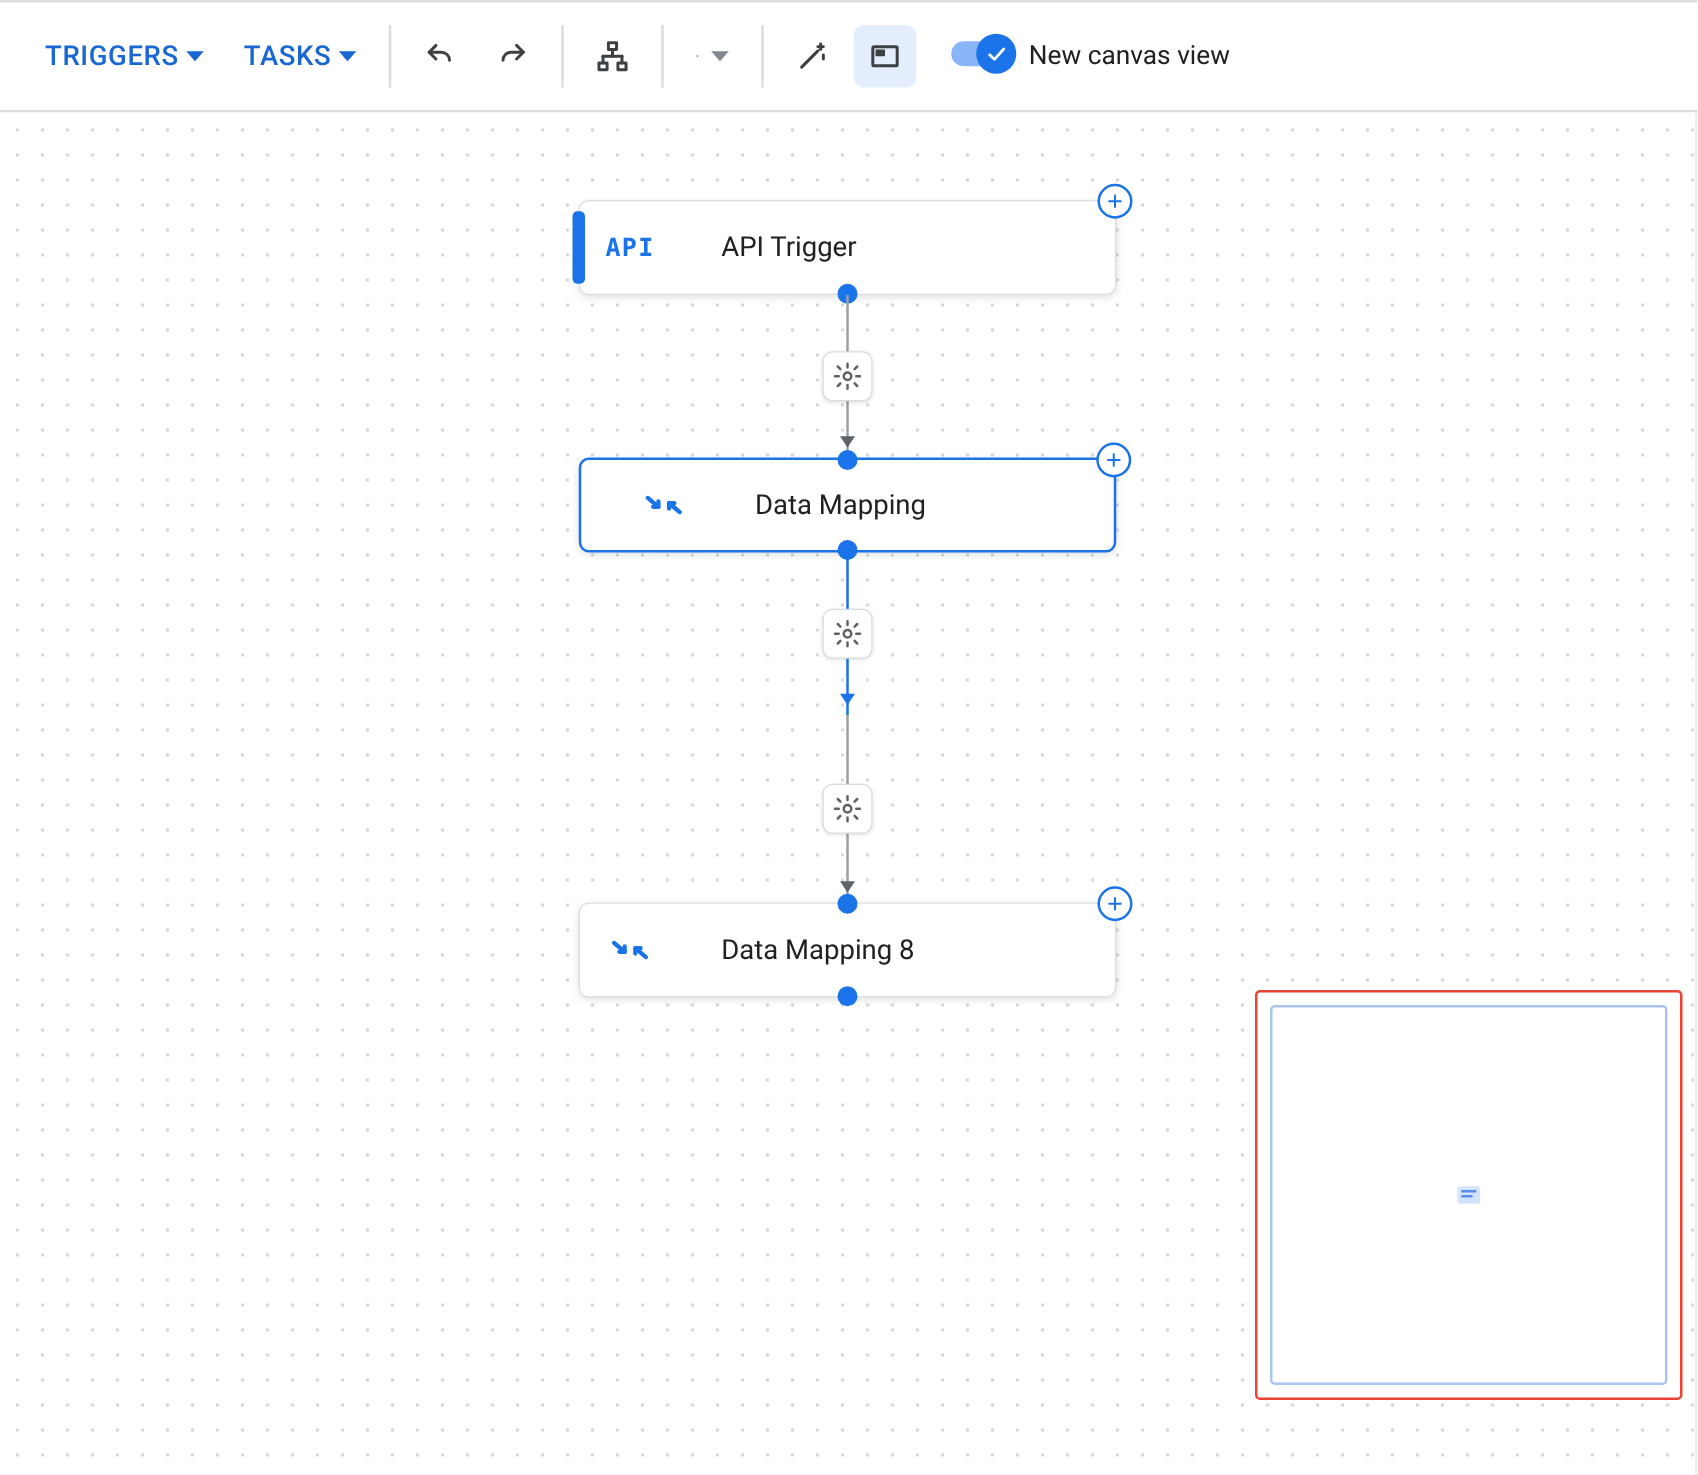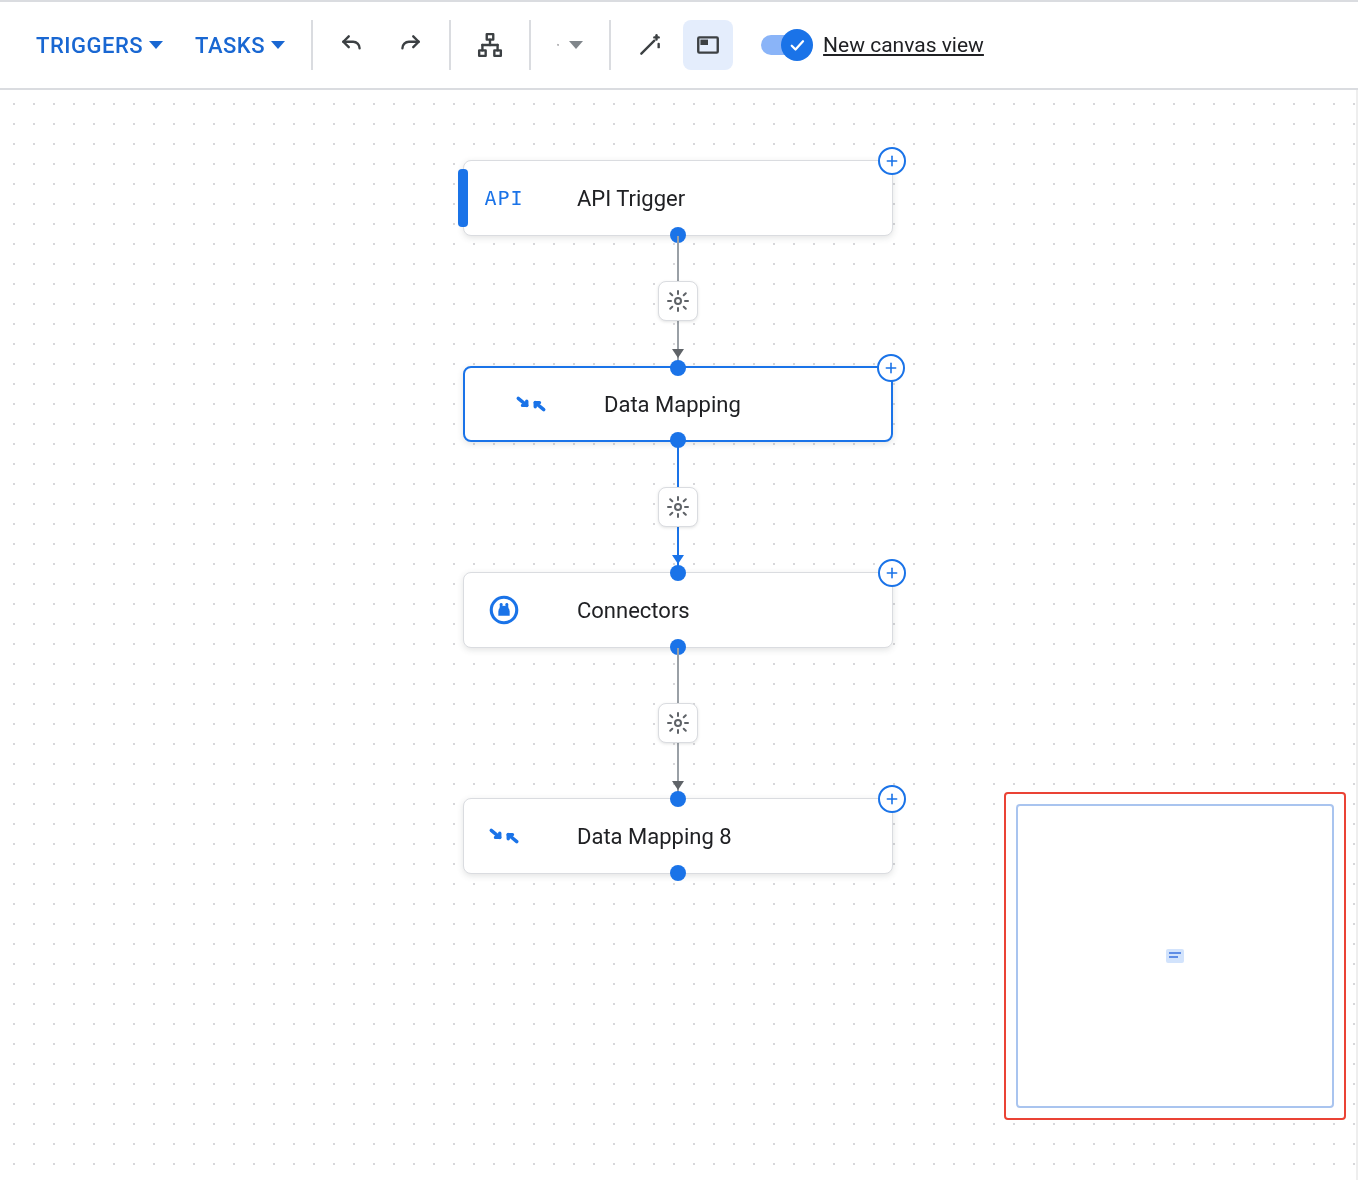--- a/index.html
+++ b/index.html
@@ -27,42 +27,42 @@
 }
 .tb-blue{color:var(--blue2);font-weight:500;}
 .tb-icon{width:50px;height:50px;display:flex;align-items:center;justify-content:center;border-radius:8px;}
 .tb-icon.active{background:#e4edfc;}
 .sep{width:2px;height:50px;background:var(--border);margin:0 6px;}
 .chev{width:0;height:0;border-left:7px solid transparent;border-right:7px solid transparent;border-top:8px solid currentColor;display:inline-block;}
 .chev.grey{color:#80868b;}
 .toggle{position:relative;width:48px;height:20px;border-radius:20px;background:#8ab4f8;flex:0 0 auto;}
 .toggle .knob{position:absolute;right:-4px;top:-6px;width:32px;height:32px;border-radius:50%;background:var(--blue);display:flex;align-items:center;justify-content:center;}
 .toggle .knob svg{width:18px;height:18px;}
-.toggle-wrap{display:flex;align-items:center;gap:14px;margin-left:20px;text-decoration:underline;}
+.toggle-wrap{display:flex;gap:14px;margin-left:20px;}
 .toggle-label{font-size:21px;color:var(--txt);}
 
 
 .canvas{
   position:relative;height:calc(1180px - 90px);background:#fff;
   background-image:radial-gradient(var(--canvasdot) 1.5px,transparent 1.5px);
   background-size:20px 20px;background-position:4px 4px;
   border-right:2px solid #eee;
 }
 .col{position:absolute;left:50%;transform:translateX(-50%);width:430px;top:70px;}
 .node{
   position:relative;background:#fff;border:1px solid var(--border);border-radius:8px;
   box-shadow:0 2px 6px rgba(60,64,67,.15);height:76px;display:flex;align-items:center;
   padding:0 22px;gap:24px;margin:0 auto;
 }
 .node.selected{border:2px solid var(--blue);padding-left:48px;}
 .node .label{font-size:22px;color:var(--txt);margin-left:31px;}
 .api-badge{
   position:absolute;left:-6px;top:8px;bottom:8px;width:10px;background:var(--blue);border-radius:4px;
 }
-.api-text{color:var(--blue);font-weight:400;letter-spacing:1px;font-size:20px;font-family:ui-monospace,monospace;text-align:center;}
+.api-text{color:var(--blue);font-weight:700;letter-spacing:1px;font-size:20px;font-family:ui-monospace,monospace;text-align:center;}
 .iconbox{width:36px;height:36px;display:flex;align-items:center;justify-content:center;flex:0 0 36px;}
 .plus-btn{
   position:absolute;right:-14px;top:-14px;width:28px;height:28px;border-radius:50%;
   border:2px solid var(--blue);background:#fff;display:flex;align-items:center;justify-content:center;
 }
 .plus-btn svg{width:16px;height:16px;}
 .port{
   position:absolute;left:50%;transform:translateX(-50%);width:16px;height:16px;border-radius:50%;background:var(--blue);
 }
 .port.bottom{bottom:-8px;}
@@ -227,39 +227,20 @@
     <div class="edge edge-blue" style="height:130px;">
       <div class="gear">
         <svg width="24" height="24" viewBox="0 0 24 24">
             <circle cx="12" cy="12" r="3" style="fill:none;stroke:#5f6368;stroke-width:2"></circle>
             <path d="M12 2v3M12 19v3M4.2 4.2l2.1 2.1M17.7 17.7l2.1 2.1M2 12h3M19 12h3M4.2 19.8l2.1-2.1M17.7 6.3l2.1-2.1" style="stroke:#5f6368;stroke-width:2;stroke-linecap:round"></path>
           </svg>
       </div>
       <div class="arrow" style="border-top-color:#1a73e8"></div>
     </div>
 
-    <div class="node">
-      <div class="iconbox">
-        <svg width="34" height="34" viewBox="0 0 24 24">
-          <circle cx="12" cy="12" r="9" style="fill:none;stroke:#1a73e8;stroke-width:2.2"></circle>
-          <path d="M8 13a4 4 0 0 1 8 0v3H8z" style="fill:#1a73e8"></path>
-          <line x1="10" y1="8" x2="10" y2="10" style="stroke:#1a73e8;stroke-width:2;stroke-linecap:round"></line>
-          <line x1="14" y1="8" x2="14" y2="10" style="stroke:#1a73e8;stroke-width:2;stroke-linecap:round"></line>
-        </svg>
-      </div>
-      <span class="label">Connectors</span>
-      <div class="plus-btn">
-        <svg class="stroke-blue" viewBox="0 0 24 24">
-            <line x1="12" y1="5" x2="12" y2="19"></line>
-            <line x1="5" y1="12" x2="19" y2="12"></line>
-          </svg>
-      </div>
-      <div class="port top"></div>
-      <div class="port bottom"></div>
-    </div>
 
     <div class="edge" style="height:150px;">
       <div class="gear">
         <svg width="24" height="24" viewBox="0 0 24 24">
             <circle cx="12" cy="12" r="3" style="fill:none;stroke:#5f6368;stroke-width:2"></circle>
             <path d="M12 2v3M12 19v3M4.2 4.2l2.1 2.1M17.7 17.7l2.1 2.1M2 12h3M19 12h3M4.2 19.8l2.1-2.1M17.7 6.3l2.1-2.1" style="stroke:#5f6368;stroke-width:2;stroke-linecap:round"></path>
           </svg>
       </div>
       <div class="arrow"></div>
     </div>

